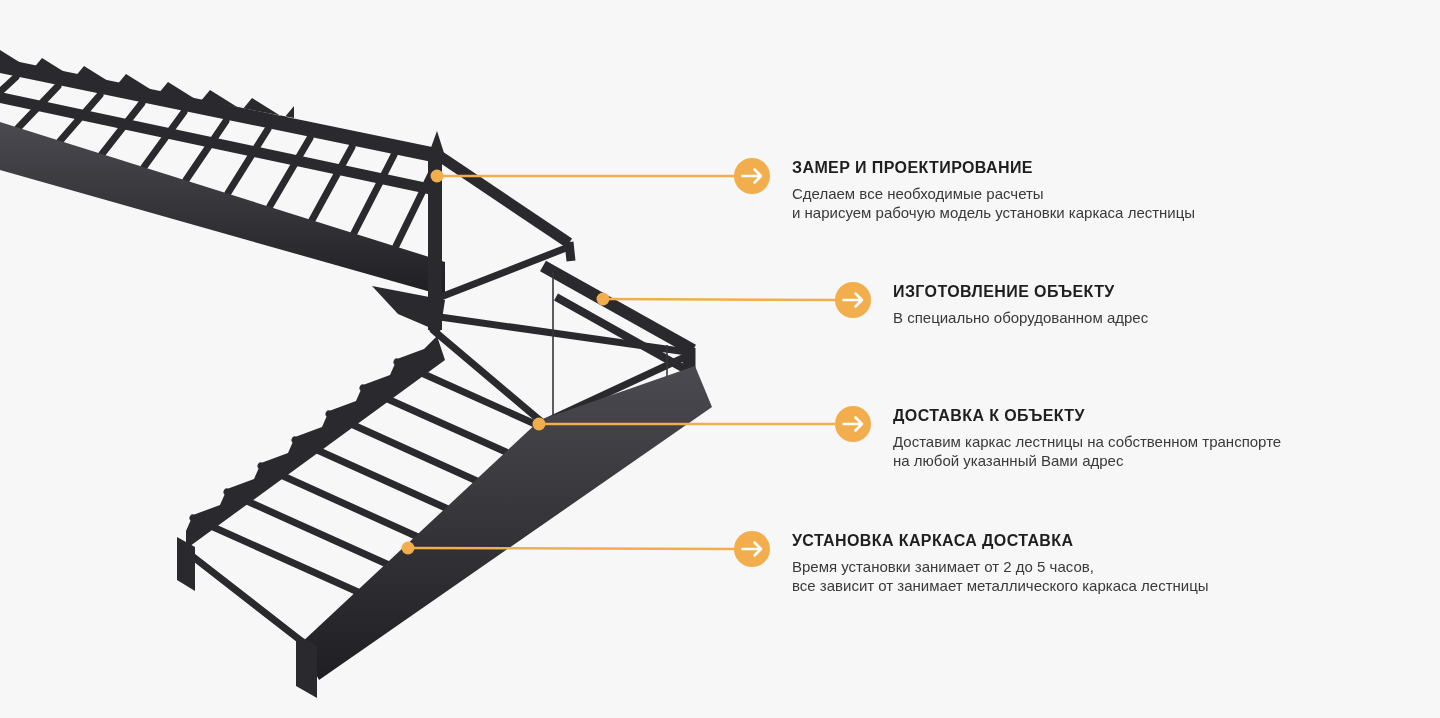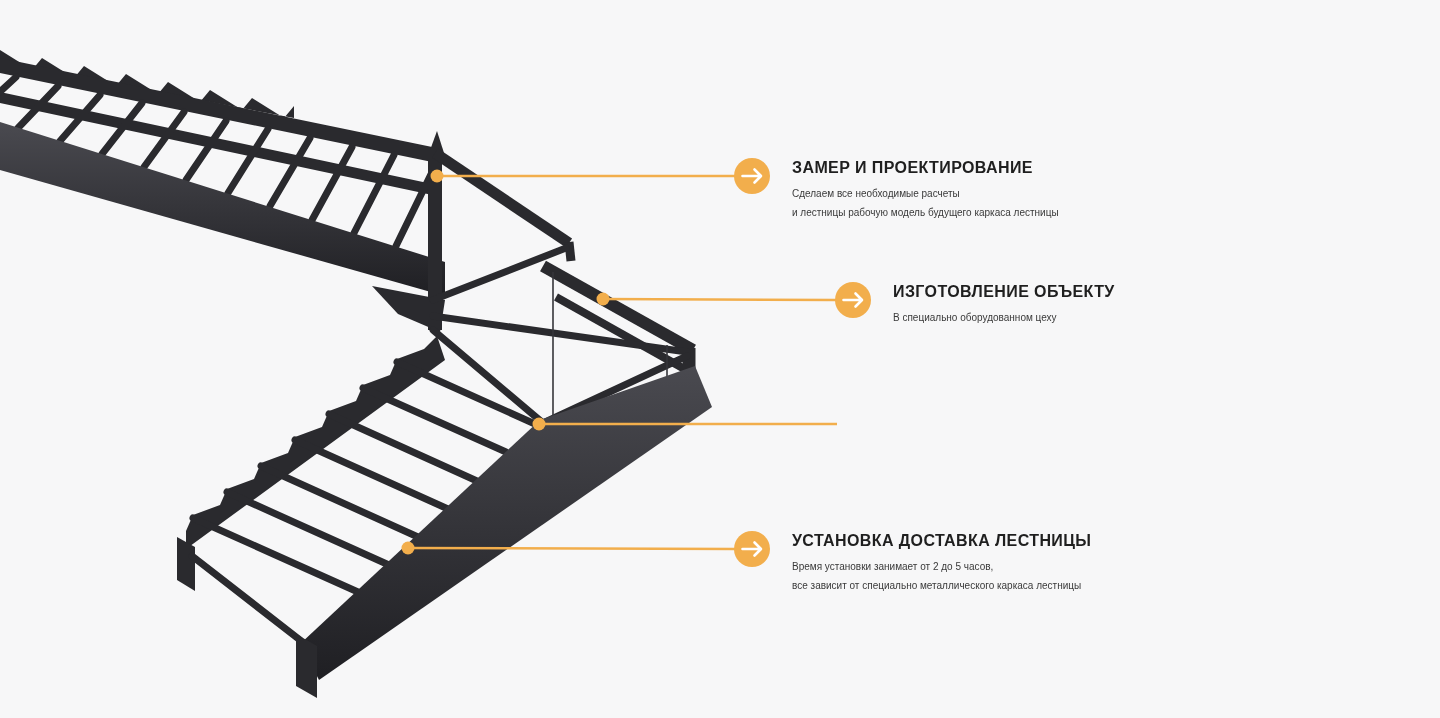--- a/index.html
+++ b/index.html
@@ -27,21 +27,21 @@
     flex:0 0 36px;width:36px;height:36px;border-radius:50%;
     background:var(--accent);
     display:flex;align-items:center;justify-content:center;
   }
   .step-text{padding-top:1px;white-space:nowrap}
   .step-text h3{
     margin:0 0 7px 0;font-size:16px;font-weight:bold;
     letter-spacing:.4px;color:var(--title-color);
   }
   .step-text p{
-    margin:0;font-size:10px;line-height:19px;color:var(--body-color);
+    margin:0;font-size:15px;line-height:19px;color:var(--body-color);
   }
 </style>
 </head>
 <body>
 
 <div class="stage">
 
   <svg class="scene" width="1440" height="718" viewBox="0 0 1440 718" role="img" aria-label="3D render of a black metal staircase frame with a quarter-turn landing, upper flight going to the top left and lower flight descending to the bottom left">
     <defs>
       <linearGradient id="bandGrad" x1="0" y1="0" x2="0" y2="1">
@@ -141,43 +141,55 @@
 
   <div class="step" style="left:734px;top:158px">
     <div class="badge">
       <svg width="36" height="36" viewBox="0 0 36 36">
         <path d="M8.5,18 H26.5 M20.5,11.5 L27,18 L20.5,24.5" stroke="#ffffff" stroke-width="2.6" fill="none" stroke-linecap="round" stroke-linejoin="round"></path>
       </svg>
     </div>
     <div class="step-text">
       <h3>ЗАМЕР И ПРОЕКТИРОВАНИЕ</h3>
       <p>Сделаем все необходимые расчеты</p>
-      <p>и лестницы рабочую модель будущего каркаса лестницы</p>
+      <p>и нарисуем рабочую модель установки каркаса лестницы</p>
     </div>
   </div>
 
   <div class="step" style="left:835px;top:282px">
     <div class="badge">
       <svg width="36" height="36" viewBox="0 0 36 36">
         <path d="M8.5,18 H26.5 M20.5,11.5 L27,18 L20.5,24.5" stroke="#ffffff" stroke-width="2.6" fill="none" stroke-linecap="round" stroke-linejoin="round"></path>
       </svg>
     </div>
     <div class="step-text">
       <h3>ИЗГОТОВЛЕНИЕ ОБЪЕКТУ</h3>
-      <p>В специально оборудованном цеху</p>
+      <p>В специально оборудованном адрес</p>
     </div>
   </div>
 
+  <div class="step" style="left:835px;top:406px">
+    <div class="badge">
+      <svg width="36" height="36" viewBox="0 0 36 36">
+        <path d="M8.5,18 H26.5 M20.5,11.5 L27,18 L20.5,24.5" stroke="#ffffff" stroke-width="2.6" fill="none" stroke-linecap="round" stroke-linejoin="round"></path>
+      </svg>
+    </div>
+    <div class="step-text">
+      <h3>ДОСТАВКА К ОБЪЕКТУ</h3>
+      <p>Доставим каркас лестницы на собственном транспорте</p>
+      <p>на любой указанный Вами адрес</p>
+    </div>
+  </div>
 
   <div class="step" style="left:734px;top:531px">
     <div class="badge">
       <svg width="36" height="36" viewBox="0 0 36 36">
         <path d="M8.5,18 H26.5 M20.5,11.5 L27,18 L20.5,24.5" stroke="#ffffff" stroke-width="2.6" fill="none" stroke-linecap="round" stroke-linejoin="round"></path>
       </svg>
     </div>
     <div class="step-text">
-      <h3>УСТАНОВКА ДОСТАВКА ЛЕСТНИЦЫ</h3>
+      <h3>УСТАНОВКА КАРКАСА ДОСТАВКА</h3>
       <p>Время установки занимает от 2 до 5 часов,</p>
-      <p>все зависит от специально металлического каркаса лестницы</p>
+      <p>все зависит от занимает металлического каркаса лестницы</p>
     </div>
   </div>
 
 </div>
 
 </body></html>

